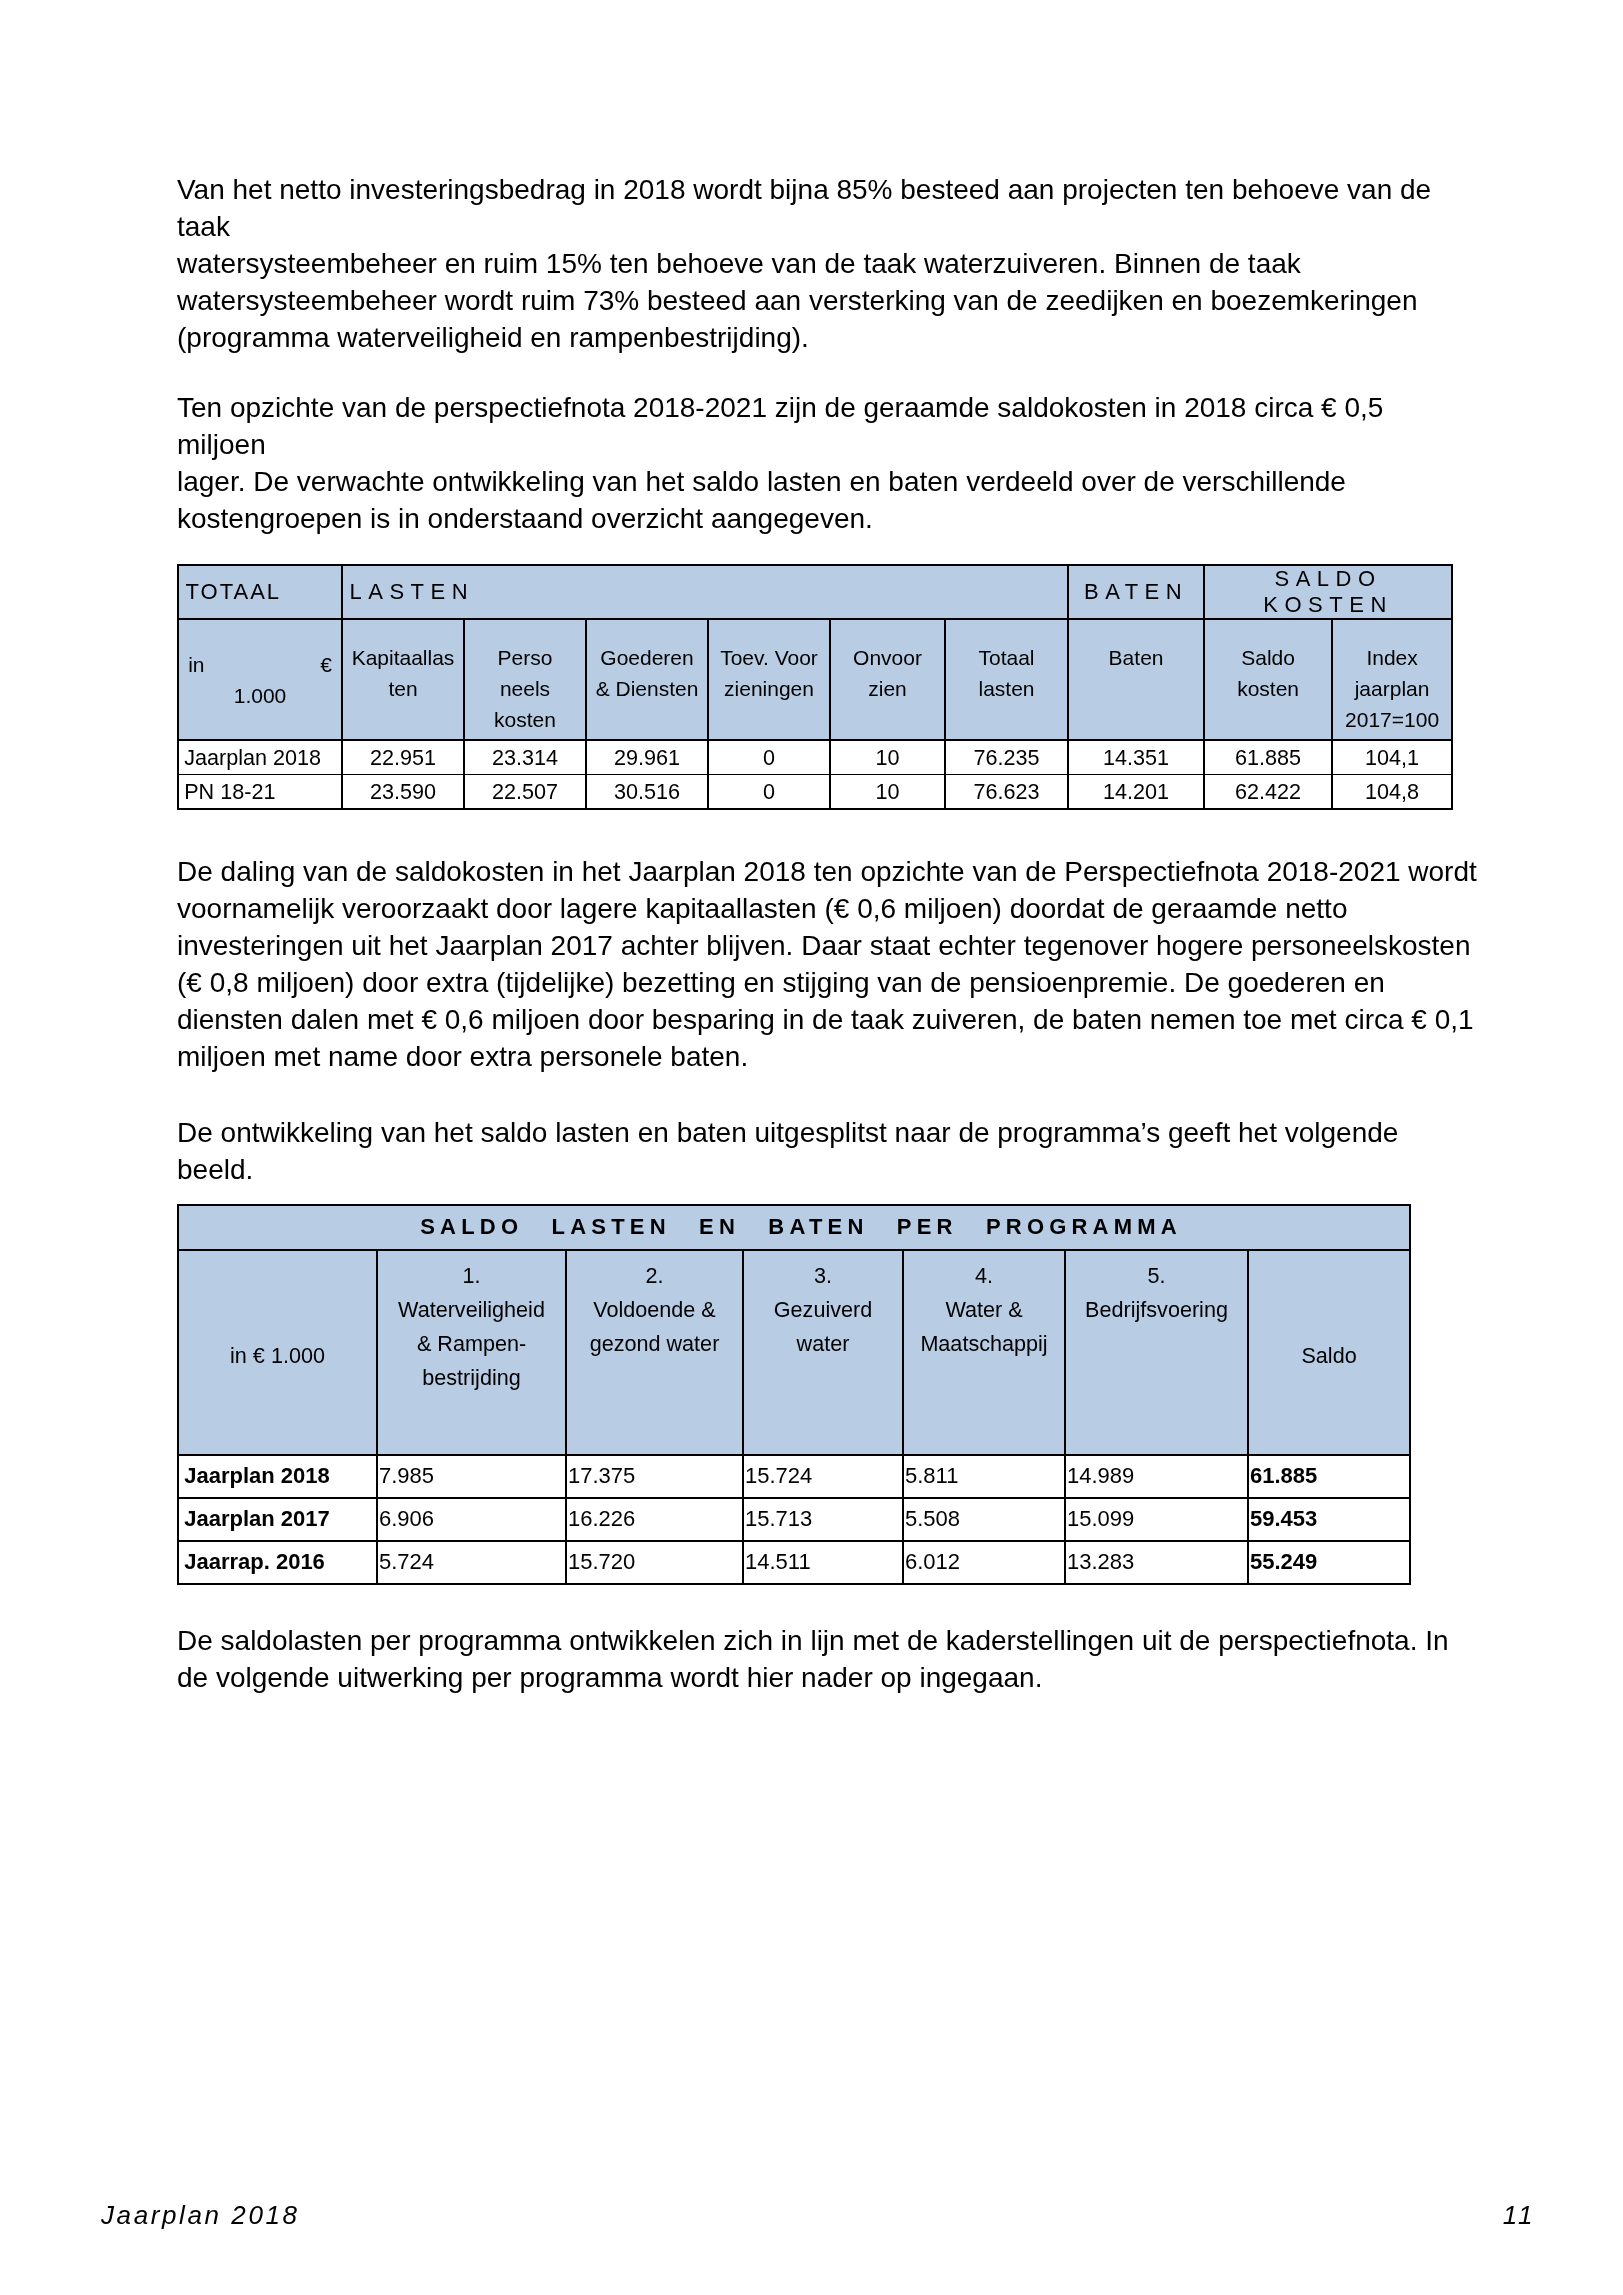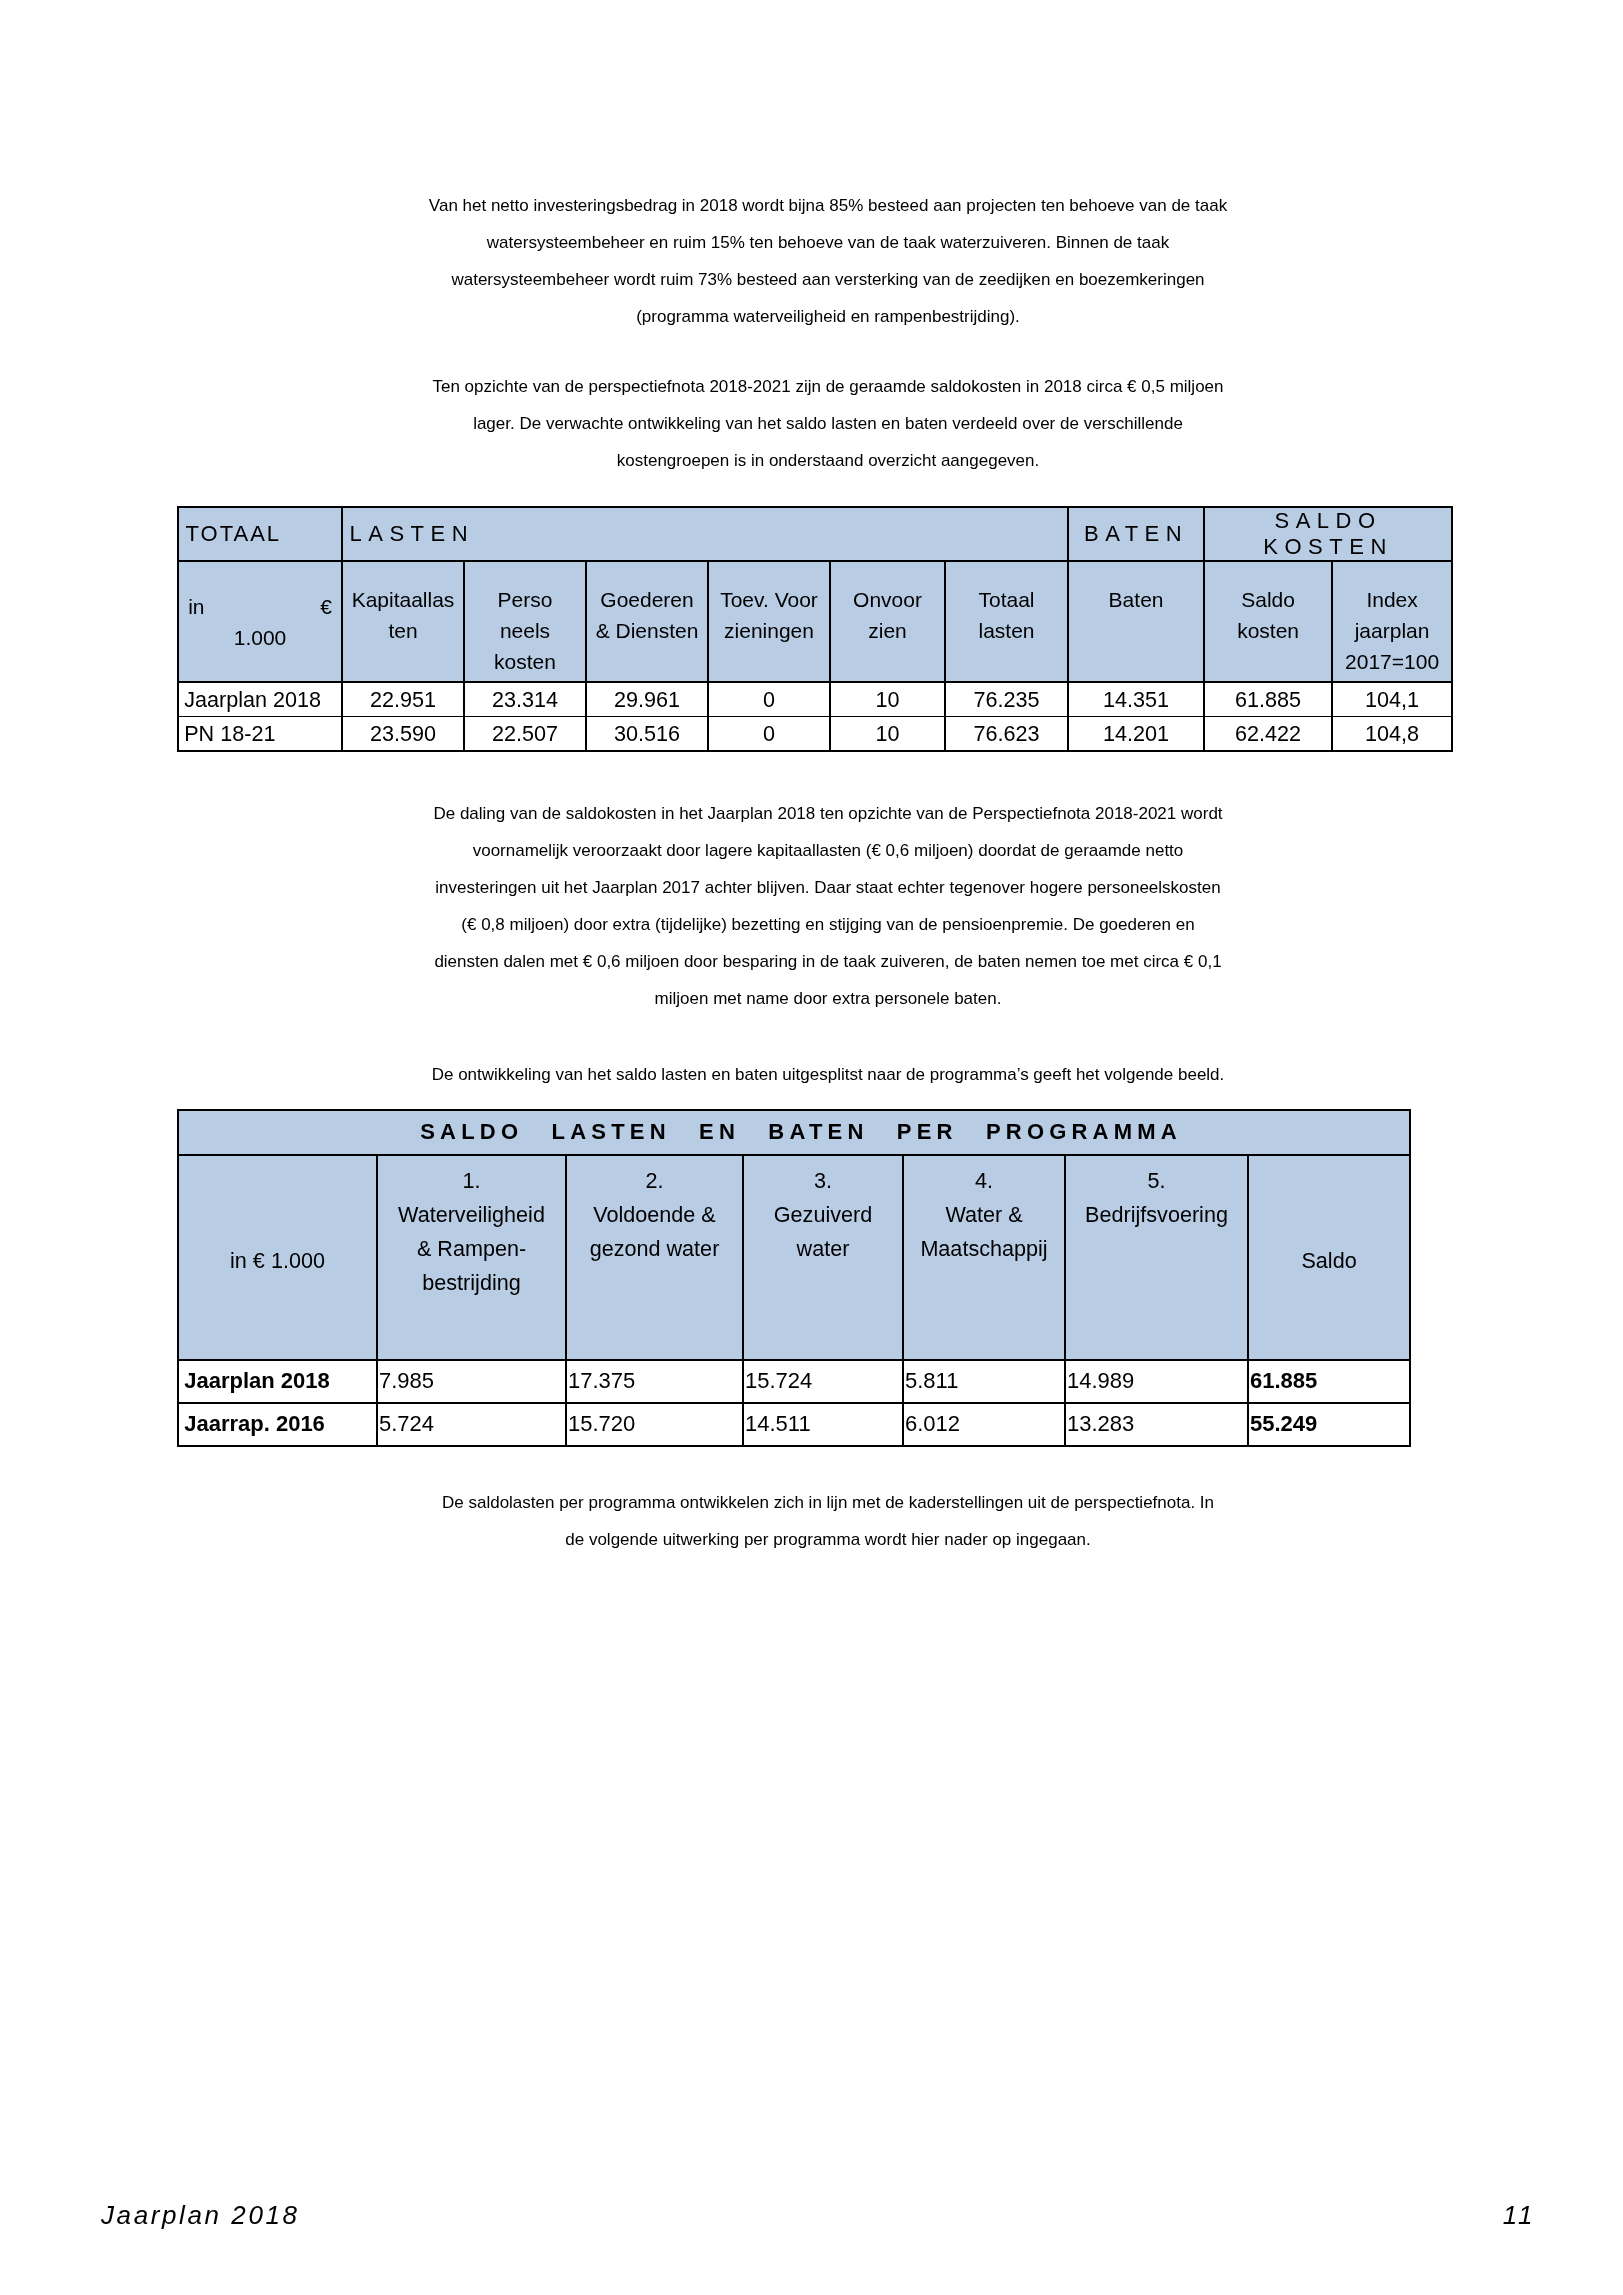--- a/index.html
+++ b/index.html
@@ -6,24 +6,23 @@
   .page{
     position:relative;
     width:1623px;height:2295px;
     background:#ffffff;
     font-family:"Liberation Sans",sans-serif;
     color:#000;
     overflow:hidden;
   }
   .content{position:absolute;left:177px;top:171px;width:1302px;}
   .para{
-    font-size:17px;line-height:37px;
+    font-size:28px;line-height:37px;
     white-space:pre-line;
-    margin:16px;
-    text-align:center;
+    margin:0;
   }
   .para.p1{margin-bottom:33px;}
   .para.p2{margin-bottom:27px;}
   .para.p3{margin-bottom:39px;}
   .para.p4{margin-bottom:15.7px;}
 
   table{border-collapse:collapse;table-layout:fixed;border-radius:28px;}
   td{border:2px solid #000;overflow:hidden;}
   .blue{background:#b8cce4;}
 
@@ -209,20 +208,29 @@
       <tr class="data">
         <td class="label">Jaarplan 2018</td>
         <td>7.985</td>
         <td>17.375</td>
         <td>15.724</td>
         <td>5.811</td>
         <td>14.989</td>
         <td class="saldo">61.885</td>
       </tr>
       <tr class="data">
+        <td class="label">Jaarplan 2017</td>
+        <td>6.906</td>
+        <td>16.226</td>
+        <td>15.713</td>
+        <td>5.508</td>
+        <td>15.099</td>
+        <td class="saldo">59.453</td>
+      </tr>
+      <tr class="data">
         <td class="label">Jaarrap. 2016</td>
         <td>5.724</td>
         <td>15.720</td>
         <td>14.511</td>
         <td>6.012</td>
         <td>13.283</td>
         <td class="saldo">55.249</td>
       </tr>
     </tbody>
       </table>

